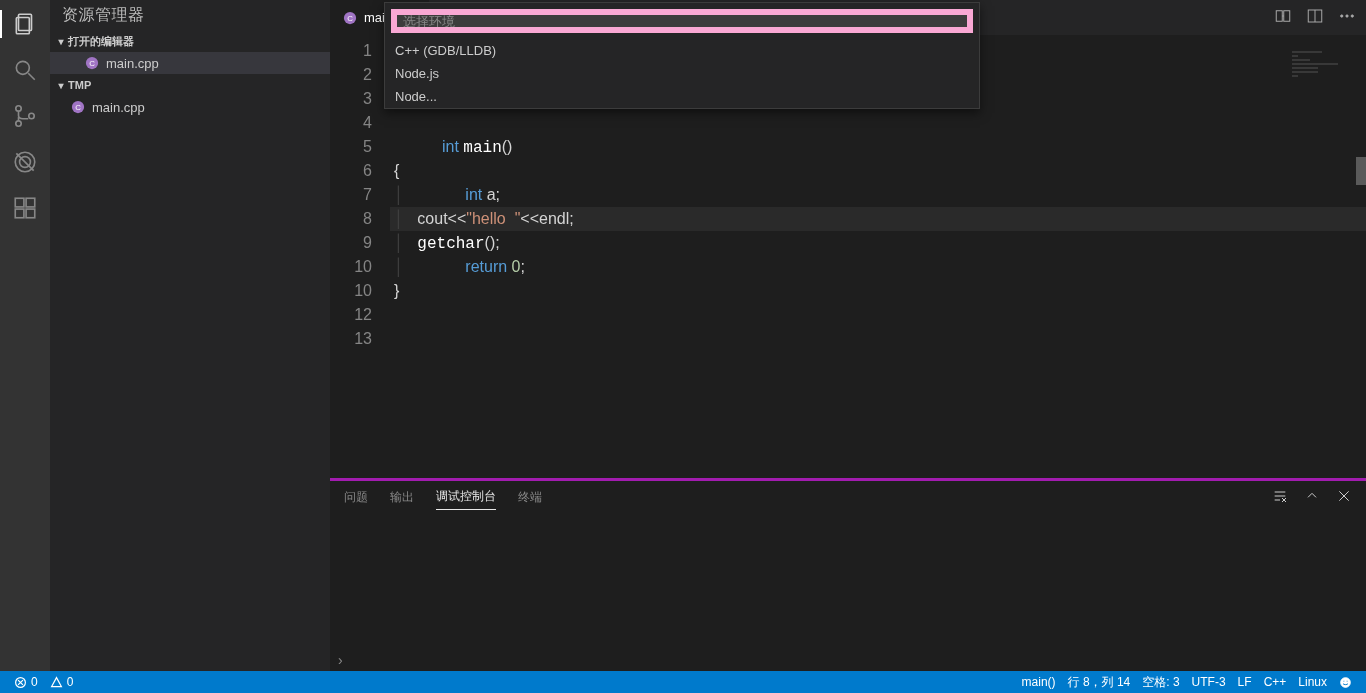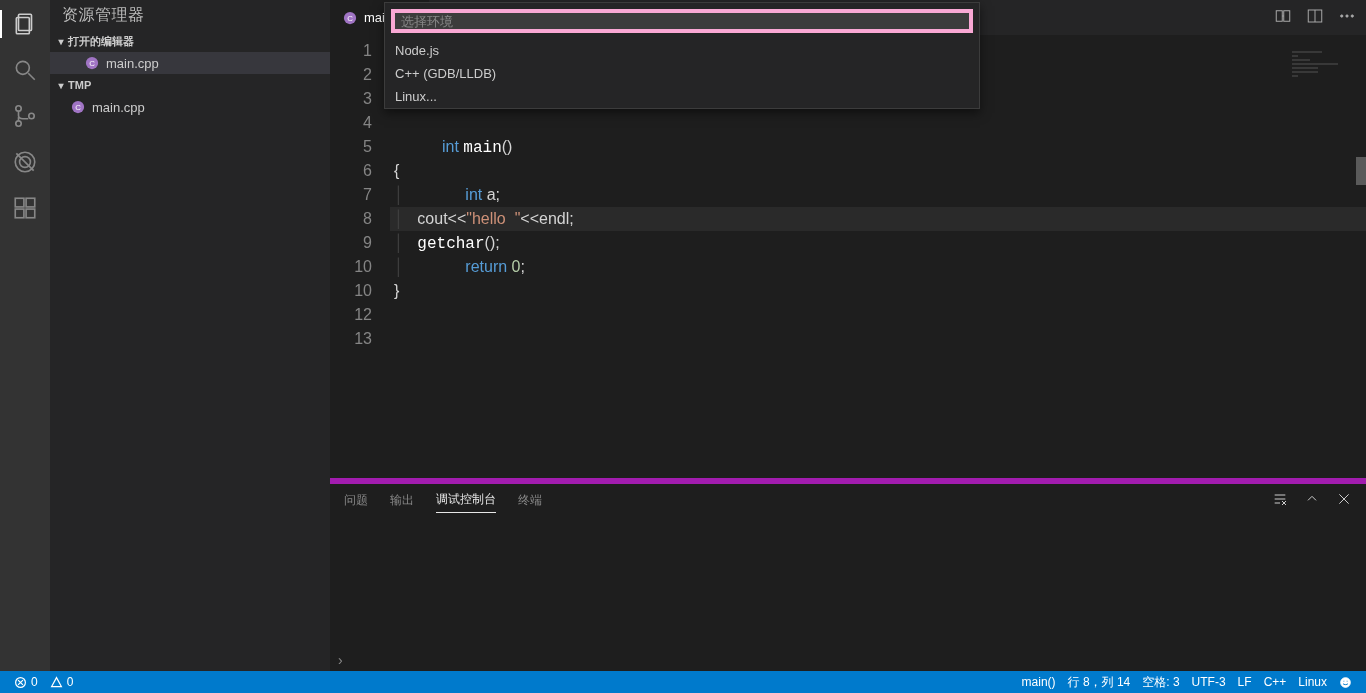--- a/index.html
+++ b/index.html
@@ -38,33 +38,33 @@
   .code-lines .line { height:24px; padding-left:4px; }
   .code-lines .line.current { background:#2a2a2a; }
   .kw { color:#569cd6;margin-left:48px; }
   .fn { color:#ffffff;font-family:Liberation Mono, monospace; }
   .str { color:#ce9178; }
   .num { color:#b5cea8; }
   .pun { color:#d4d4d4; }
 
   
   .quickpick { position:absolute; top:2px; left:54px; width:596px; background:#252526; border:1px solid #3c3c3c; box-shadow:0 4px 10px rgba(0,0,0,0.5); z-index:50; }
-  .quickpick input { width:calc(100% - 12px); margin:6px; height:24px; background:#3c3c3c; border:4px solid #f9a8d4; color:#ccc; padding:0 6px; font-size:13px; outline:none; }
+  .quickpick input { width:calc(100% - 12px); margin:6px; height:24px; background:#3c3c3c; border:6px solid #f9a8d4; color:#ccc; padding:0 6px; font-size:13px; outline:none; }
   .quickpick input::placeholder { color:#888; }
   .qp-item { padding:4px 10px; font-size:13px; color:#ccc; cursor:pointer; }
 
   
   .minimap { position:absolute; right:14px; top:0; width:60px; height:100%; opacity:0.25; pointer-events:none; }
   .minimap .mm-line { height:2px; background:#888; margin-bottom:2px; }
 
   
   .right-deco { position:absolute; right:0; top:122px; width:10px; height:28px; background:#5a5a5a; }
 
   
-  .panel { height:193px; background:#1e1e1e; border-top:6px solid #a21caf; display:flex; flex-direction:column; }
+  .panel { height:193px; background:#1e1e1e; border-top:3px solid #a21caf; display:flex; flex-direction:column; }
   .panel-tabs { height:32px; display:flex; align-items:center; gap:22px; padding:0 14px; font-size:12px; color:#888; }
   .panel-tabs .pt { cursor:pointer; padding:4px 0; }
   .panel-tabs .pt.active { color:#e7e7e7; border-bottom:1px solid #e7e7e7; }
   .panel-tabs .right-actions { margin-left:auto; display:flex; gap:16px; align-items:center; }
   .panel-tabs .right-actions svg { width:16px; height:16px; stroke:#ccc; fill:none; stroke-width:1.5; }
 
   .panel-breadcrumb { height:22px; display:flex; align-items:center; padding-left:8px; color:#888; font-size:14px;}
   
   .statusbar { height:22px; background:#007acc; color:#fff; display:flex; align-items:center; font-size:12px; padding:0 8px; }
   .statusbar .sb-item { padding:0 6px; display:flex; align-items:center; gap:4px; cursor:pointer; }
@@ -186,23 +186,23 @@
                 <circle cx="5" cy="12" r="1.5" fill="#ccc"></circle>
                 <circle cx="12" cy="12" r="1.5" fill="#ccc"></circle>
                 <circle cx="19" cy="12" r="1.5" fill="#ccc"></circle>
               </svg>
           </span>
         </div>
       </div>
 
       <div class="quickpick">
         <input type="text" placeholder="选择环境" style="">
+        <div class="qp-item">C++ (GDB/LLDB)</div>
         <div class="qp-item">Node.js</div>
-        <div class="qp-item">C++ (GDB/LLDB)</div>
-        <div class="qp-item">Linux...</div>
+        <div class="qp-item">Node...</div>
       </div>
 
       <div class="code-area">
         <div class="gutter" id="gutter">
             <div>1</div>
             <div>2</div>
             <div>3</div>
             <div>4</div>
             <div>5</div>
             <div>6</div>

